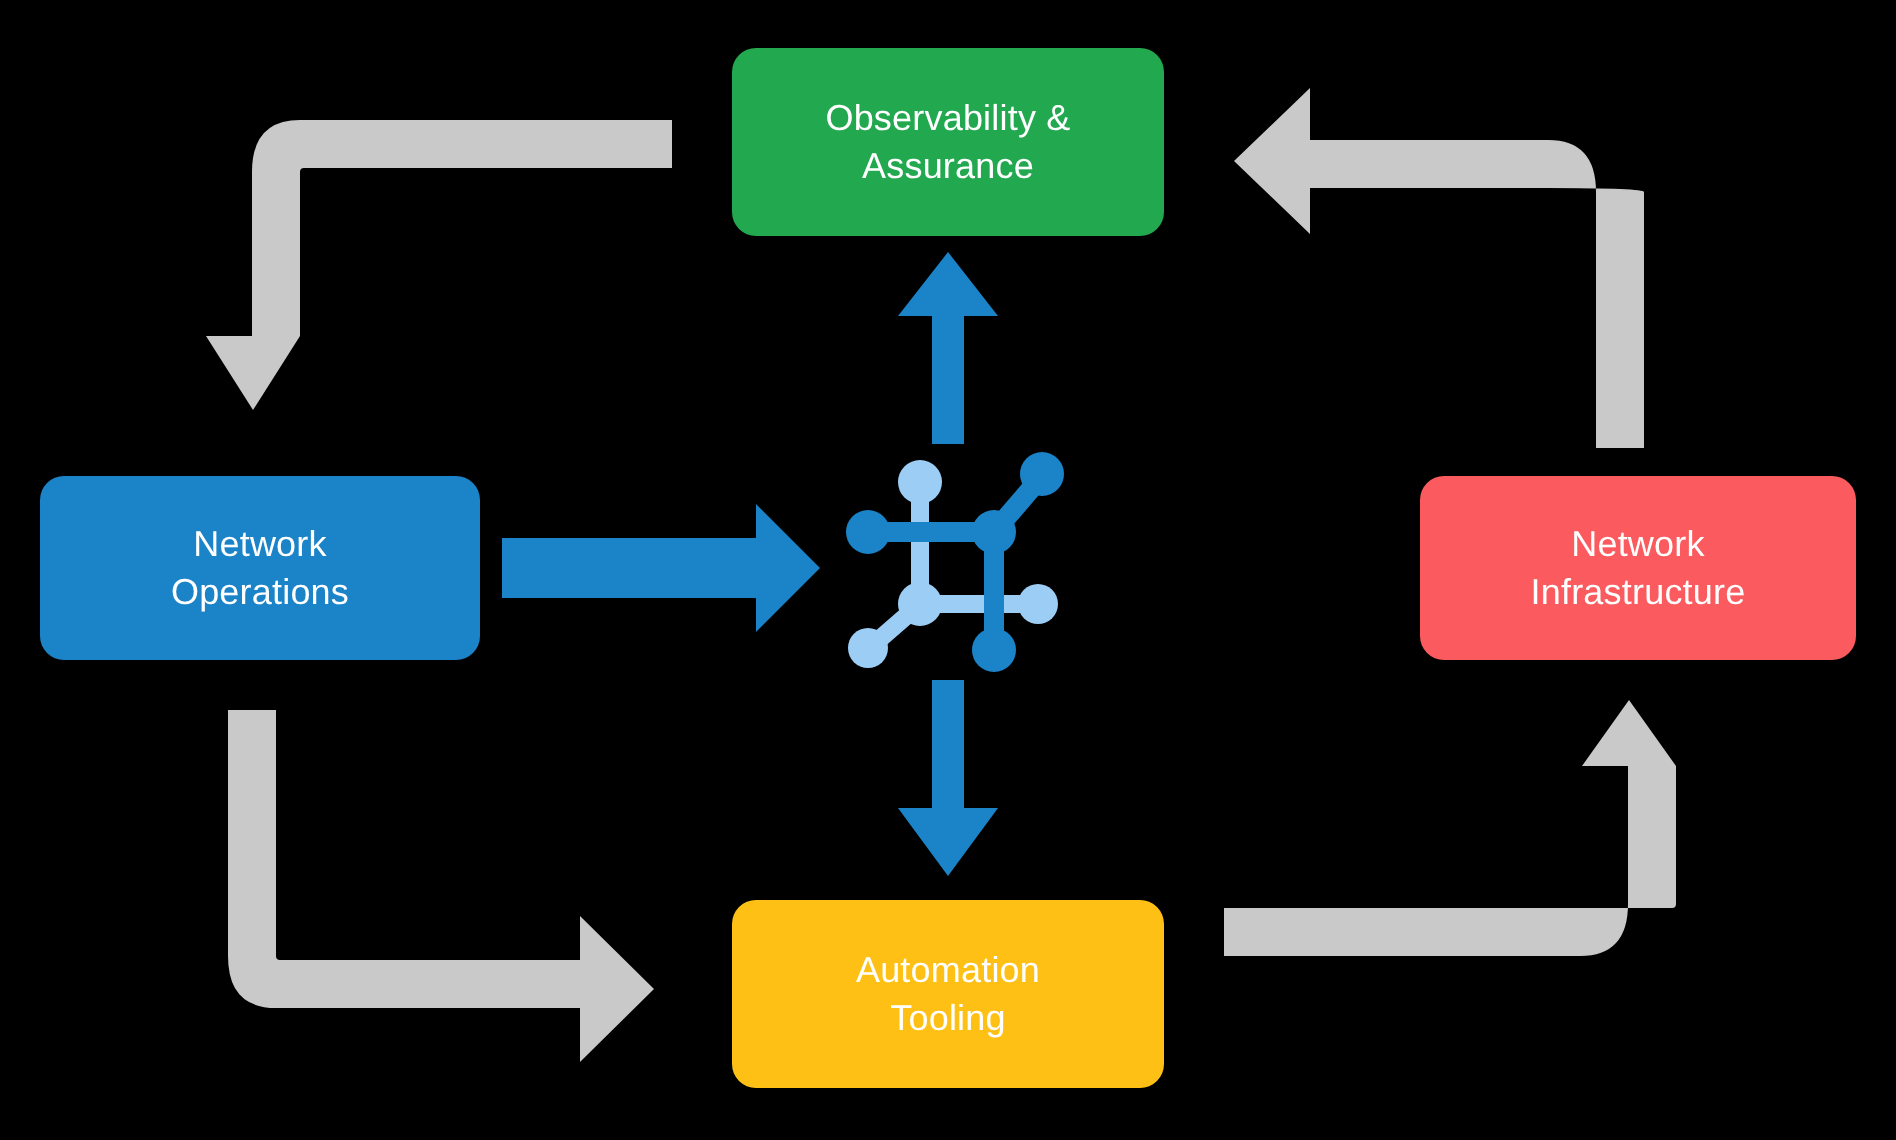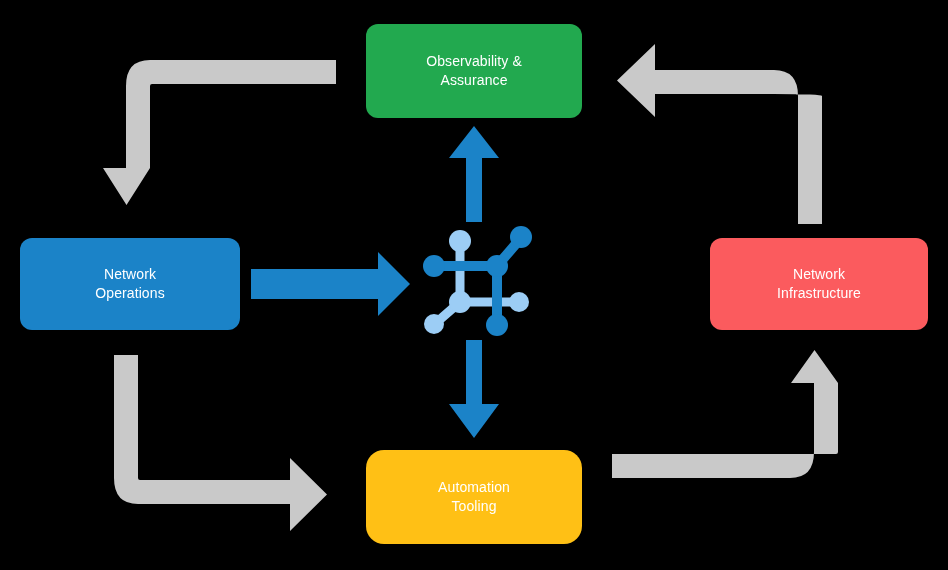--- a/index.html
+++ b/index.html
@@ -23,21 +23,21 @@
     height: 570px;
   }
   .node-box {
     position: absolute;
     border-radius: 12px;
     display: flex;
     align-items: center;
     justify-content: center;
     text-align: center;
     color: #ffffff;
-    font-size: 14px;
+    font-size: 18px;
     line-height: 1.35;
     font-weight: 400;
     letter-spacing: 0.1px;
     box-sizing: border-box;
     padding: 8px 10px;
   }
   .node-label {
     white-space: pre-line;
     display: block;
   }
@@ -136,18 +136,18 @@
   <div class="node-box" id="box-operations" style="background:#1b83c8;">
     <span class="node-label">Network
 Operations</span>
   </div>
 
   <div class="node-box" id="box-infrastructure" style="background:#fb5b5e;">
     <span class="node-label">Network
 Infrastructure</span>
   </div>
 
-  <div class="node-box" id="box-automation" style="background:#ffc015;border-radius:18px;">
+  <div class="node-box" id="box-automation" style="background:#ffc015;">
     <span class="node-label">Automation
 Tooling</span>
   </div>
 
 </div>
 
 </body></html>

